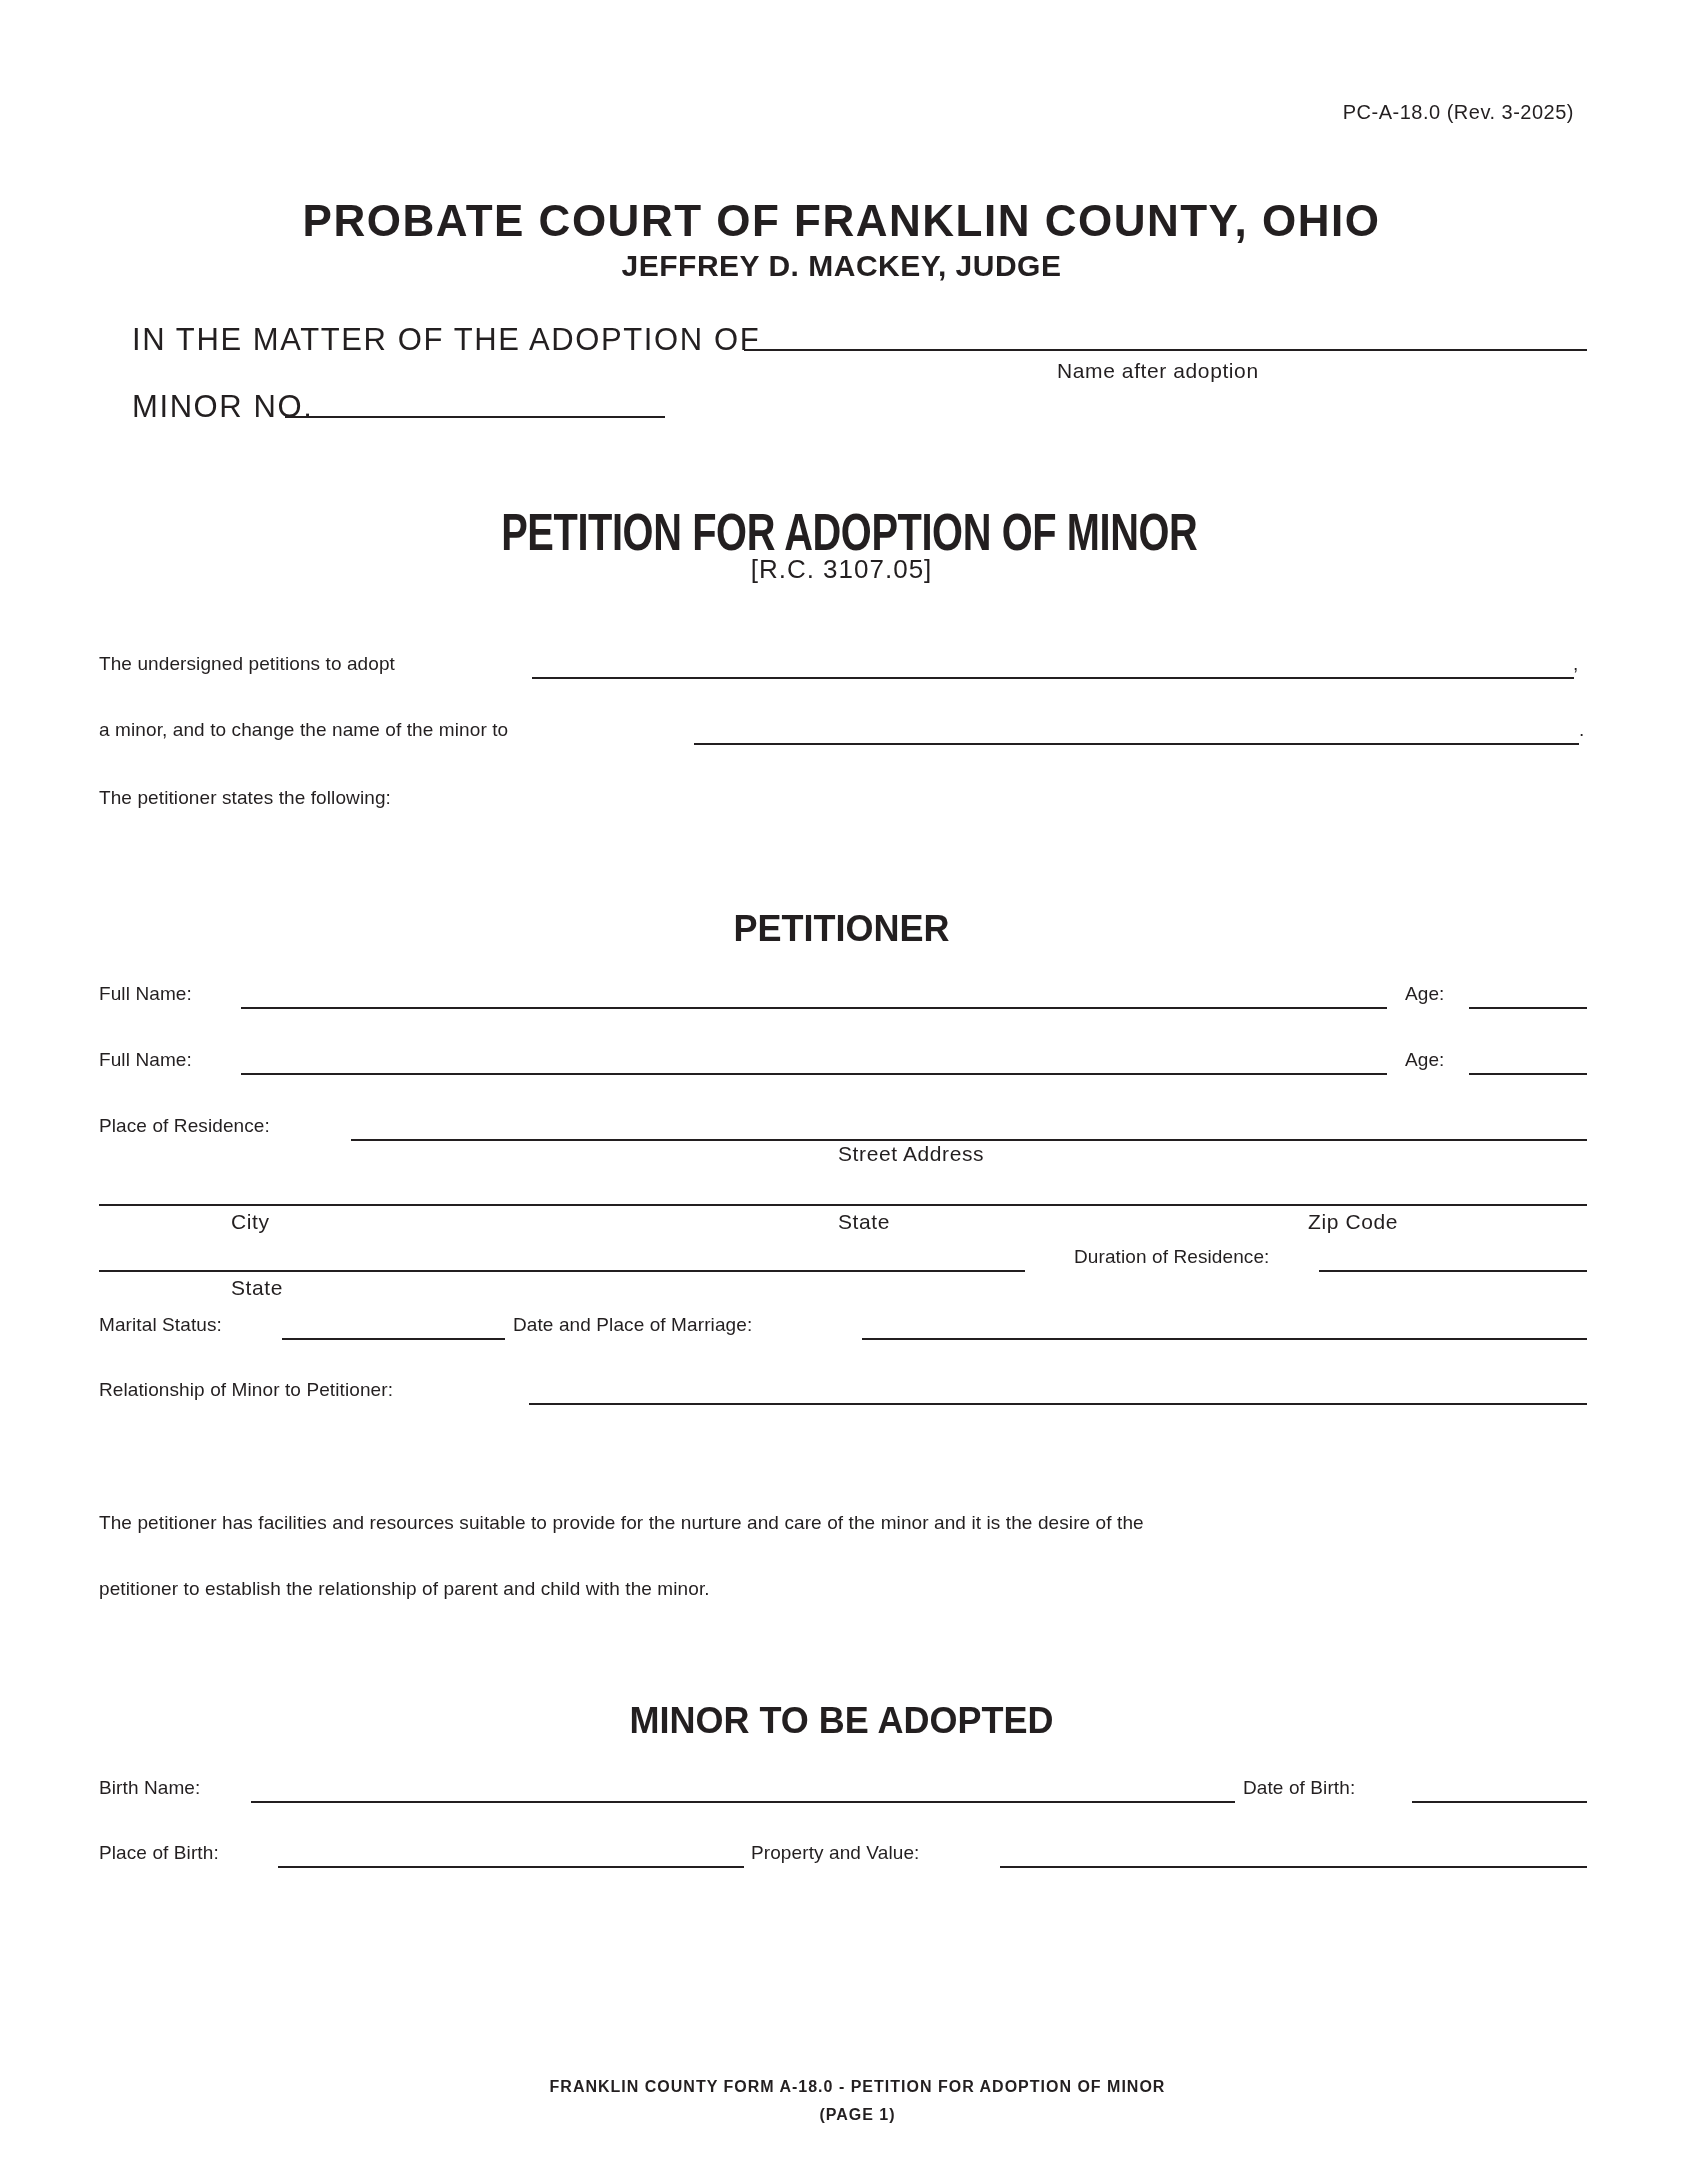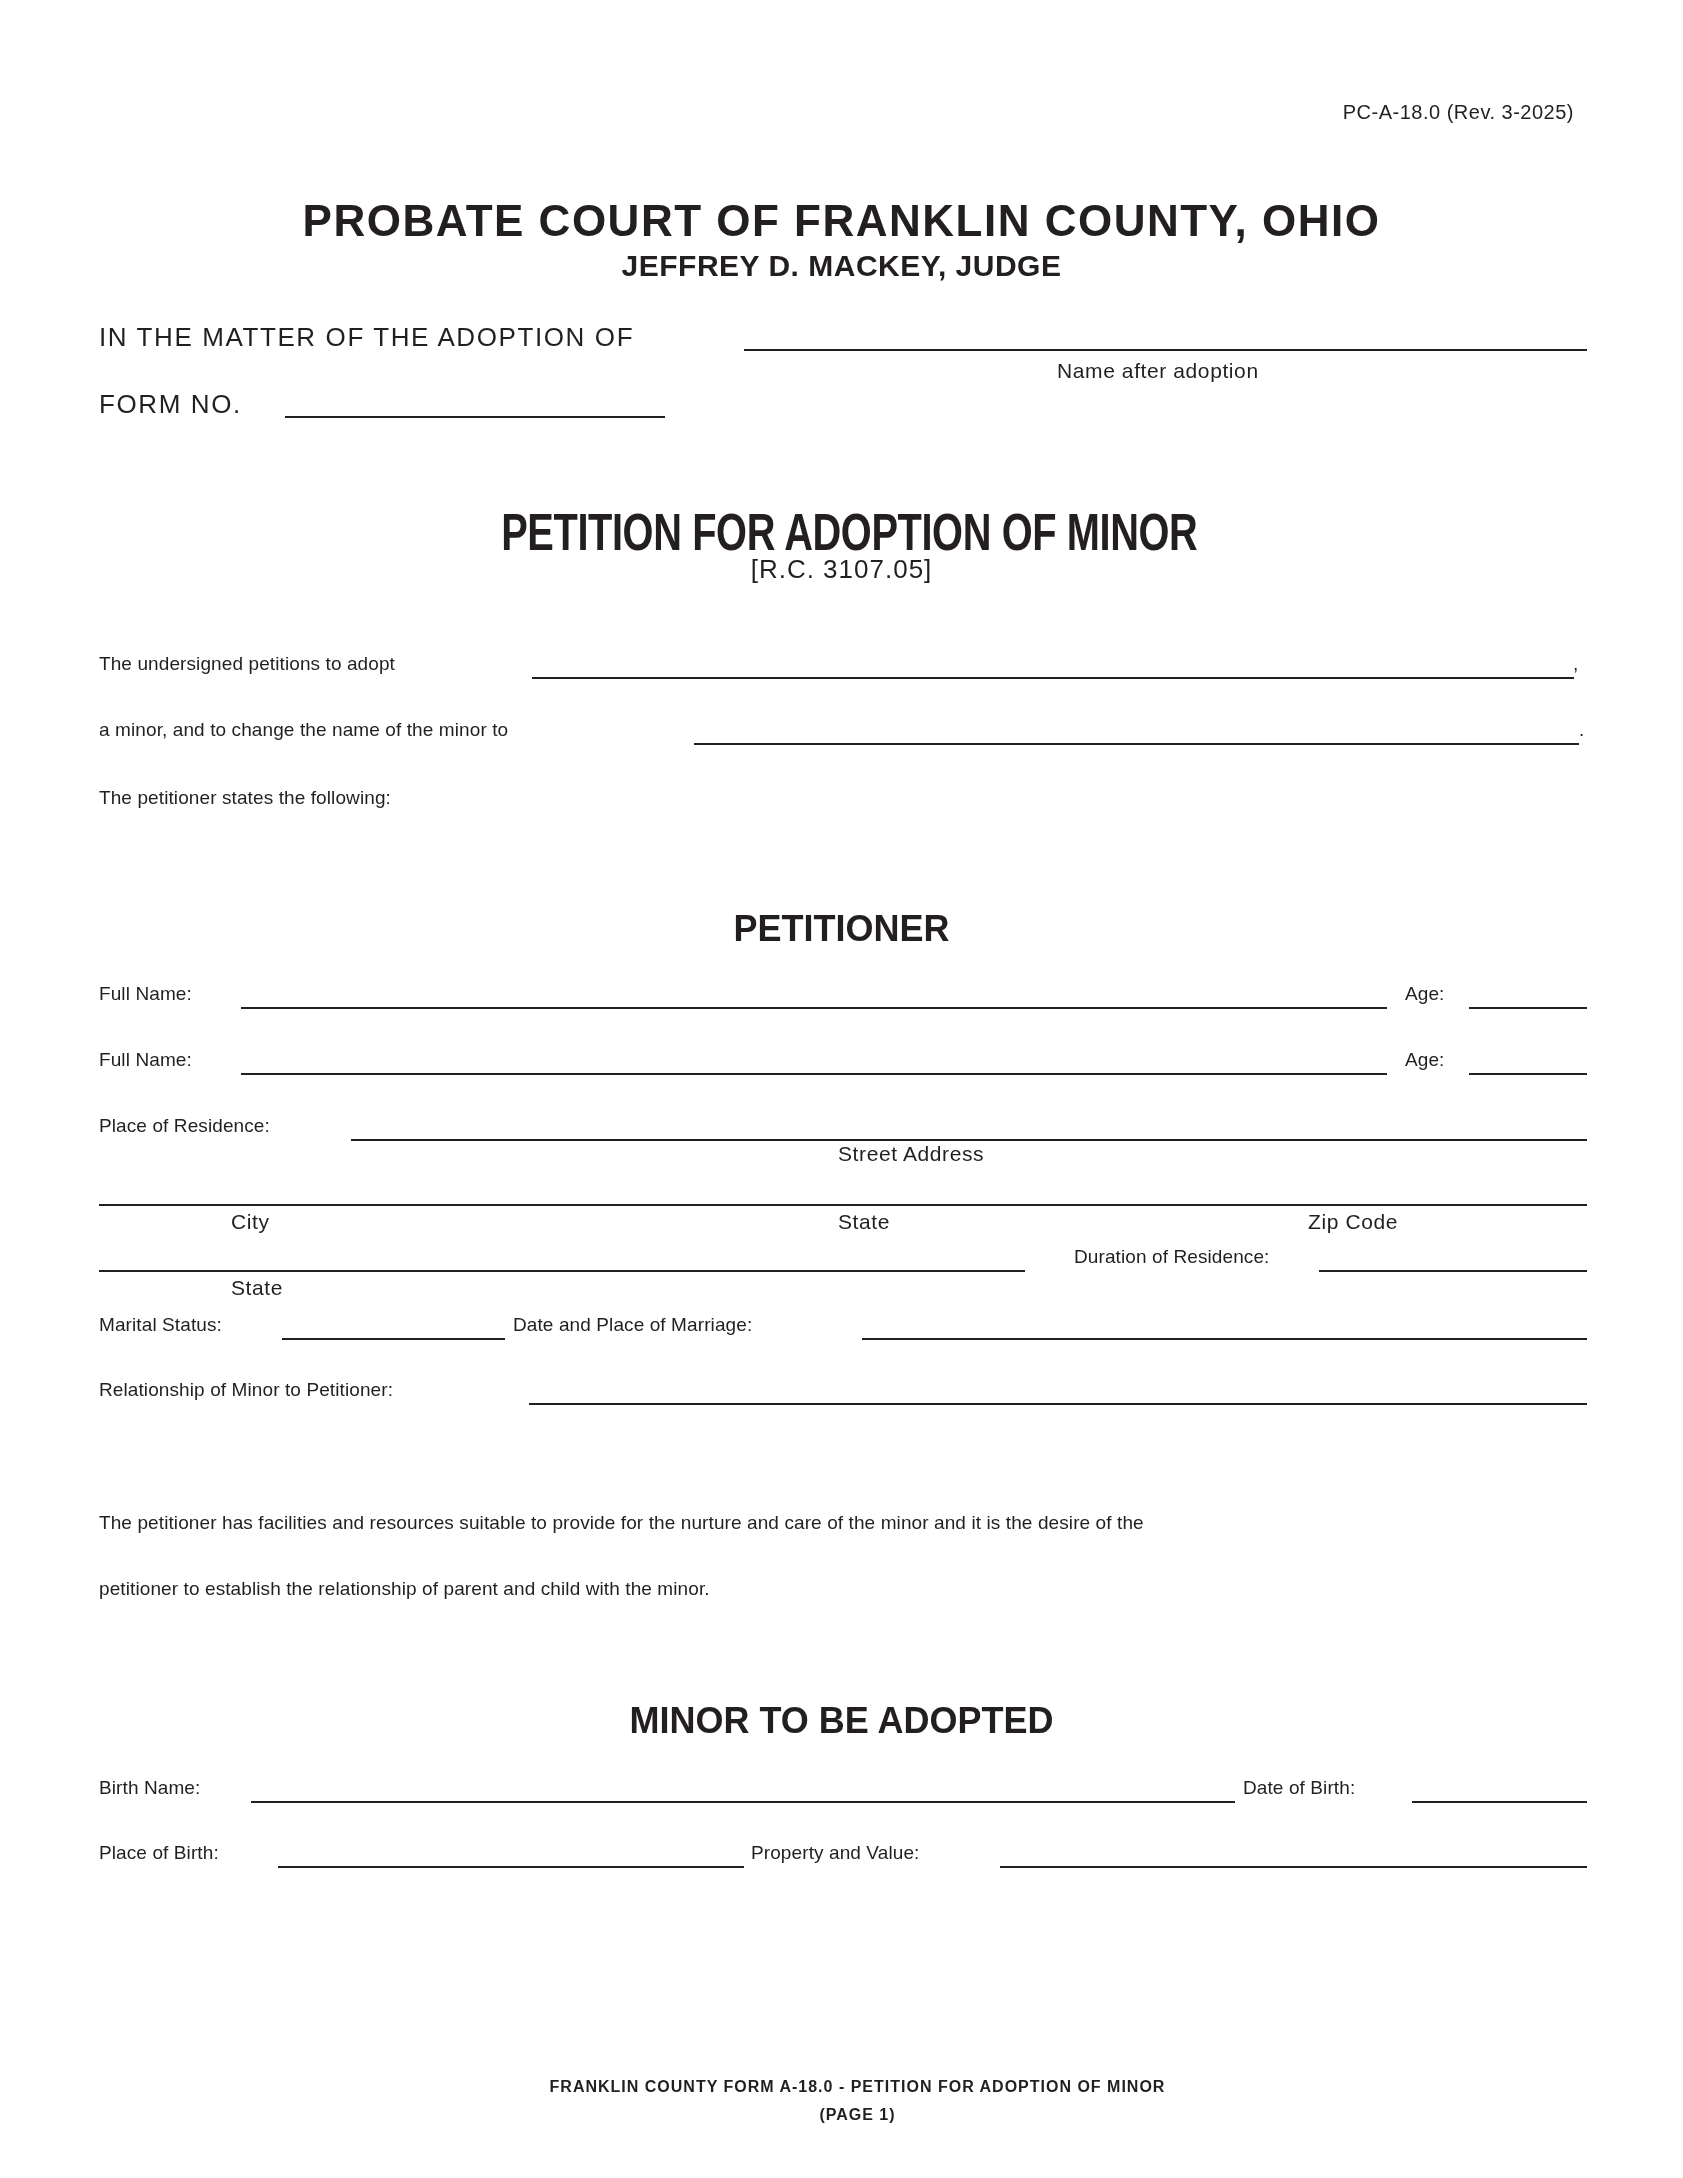--- a/index.html
+++ b/index.html
@@ -4,41 +4,41 @@
 <style>
   html, body { margin: 0; padding: 0; background: #ffffff; }
   body { width: 1683px; height: 2178px; position: relative; overflow: hidden;
          font-family: "Liberation Sans", "DejaVu Sans", sans-serif; color: #231f20; }
   .abs { position: absolute; white-space: nowrap; }
   .line { position: absolute; border-bottom: 2px solid #231f20; height: 0; }
   .field-text { font-size: 19px; letter-spacing: 0.1px; }
   .formno { font-size: 20px; right: 109px; top: 101px; letter-spacing: 0.5px; }
   .court { font-size: 44px; font-weight: bold; left: 0; width: 1683px; text-align: center; top: 196px; letter-spacing: 1.5px; }
   .judge { font-size: 30px; font-weight: bold; left: 0; width: 1683px; text-align: center; top: 249px; letter-spacing: 0.5px; }
-  .matter { font-size: 26px; letter-spacing: 1.6px; }
+  .matter { font-size: 31px; letter-spacing: 1.6px; margin-left: 33px; }
   .small { font-size: 21px; letter-spacing: 0.6px; }
   .title-wrap { left: 0; width: 1683px; text-align: center; top: 503px; padding-left: 8px; }
   .title { font-size: 51px; font-weight: bold; display: inline-block; transform: scaleX(0.78); transform-origin: center; letter-spacing: -0.5px; }
   .rc { font-size: 26px; left: 0; width: 1683px; text-align: center; top: 554px; letter-spacing: 1px; }
   .section { font-size: 36px; font-weight: bold; left: 0; width: 1683px; text-align: center; }
   .footer { font-size: 16px; font-weight: bold; left: 16px; width: 1683px; text-align: center; letter-spacing: 1px; }
   .field { cursor: text; }
 </style>
 </head>
 <body>
 
 <div class="abs formno">PC-A-18.0 (Rev. 3-2025)</div>
 <div class="abs court">PROBATE COURT OF FRANKLIN COUNTY, OHIO</div>
 <div class="abs judge">JEFFREY D. MACKEY, JUDGE</div>
 
 <div class="abs matter" style="left:99px; top:322px;">IN THE MATTER OF THE ADOPTION OF</div>
 <div class="line field" style="left:744px; width:843px; top:349px;"></div>
 <div class="abs small" style="left:1057px; top:359px;">Name after adoption</div>
 
-<div class="abs matter" style="left:99px; top:389px;">FORM NO.</div>
+<div class="abs matter" style="left:99px; top:389px;">MINOR NO.</div>
 <div class="line field" style="left:285px; width:380px; top:416px;"></div>
 
 <div class="abs title-wrap">
   <span class="title">PETITION FOR ADOPTION OF MINOR</span>
 </div>
 <div class="abs rc">[R.C. 3107.05]</div>
 
 <div class="abs field-text" style="left:99px; top:653px;">The undersigned petitions to adopt</div>
 <div class="line field" style="left:532px; width:1042px; top:677px;"></div>
 <div class="abs field-text" style="left:1573px; top:653px;">,</div>

